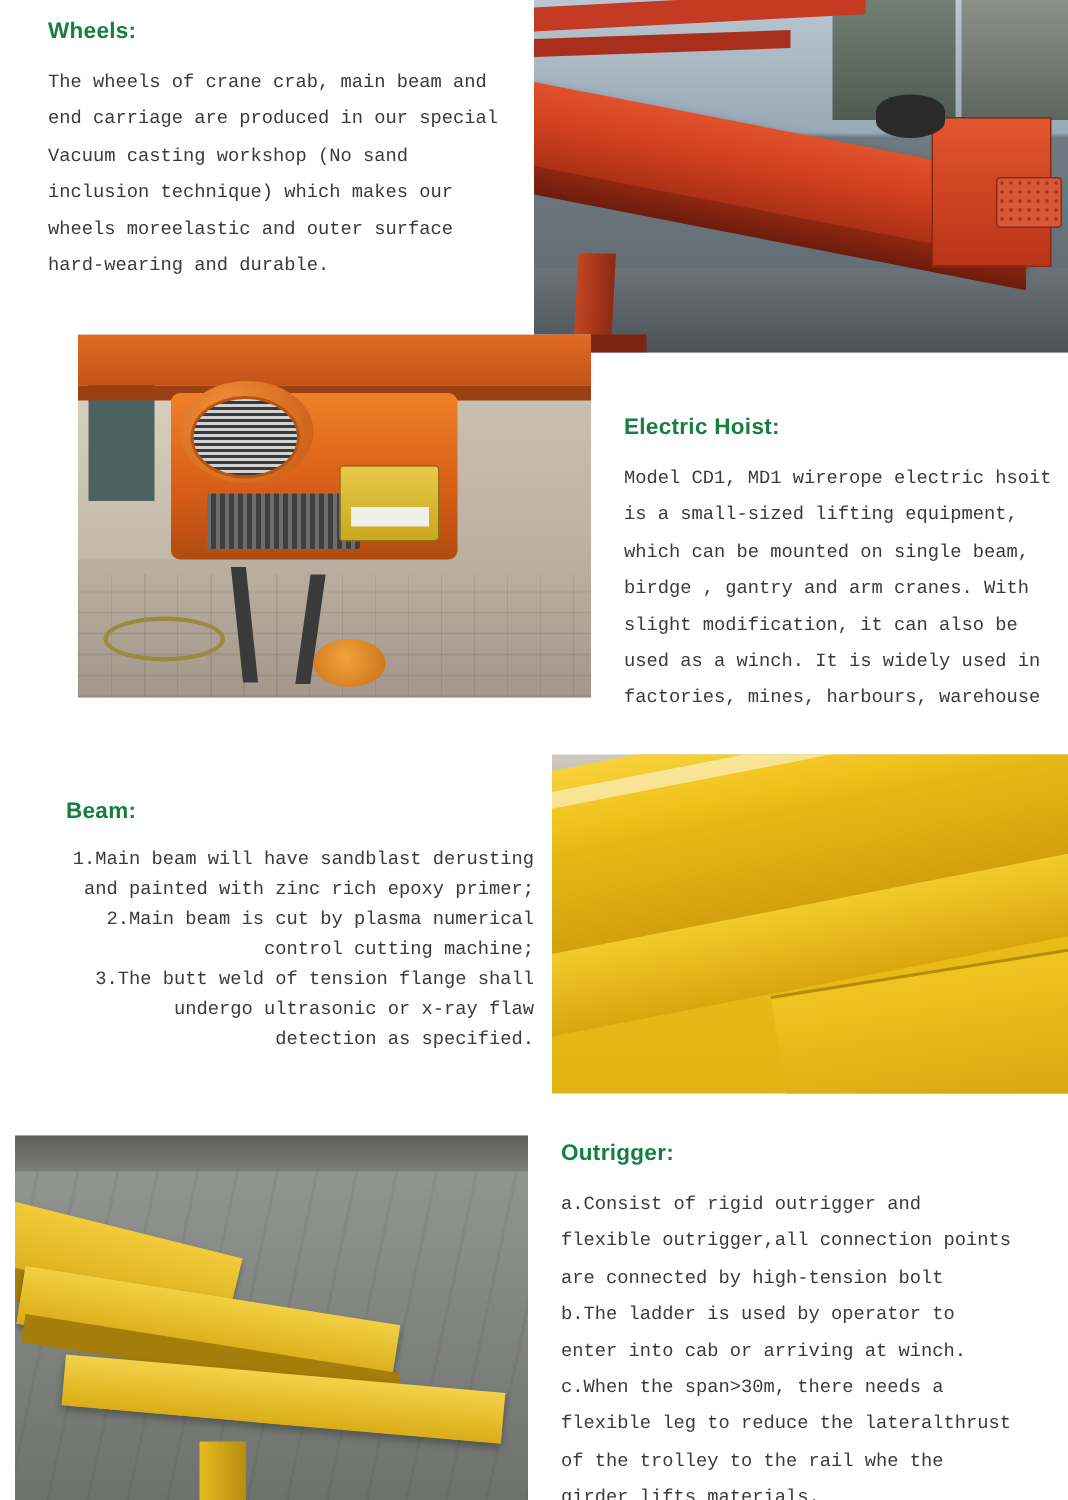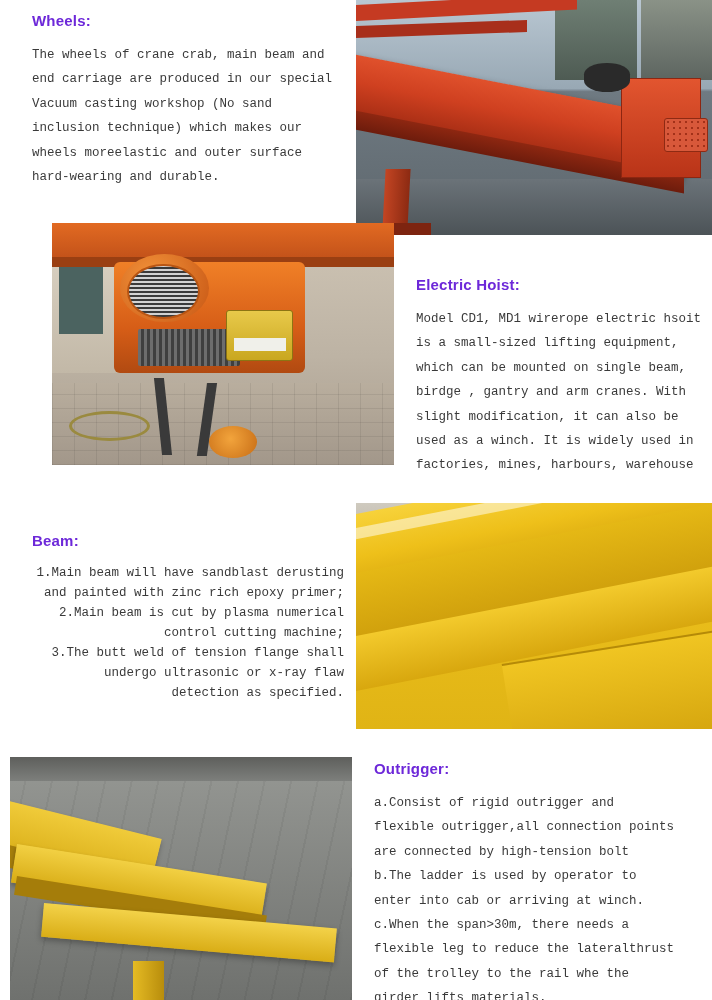--- a/index.html
+++ b/index.html
@@ -23,21 +23,21 @@
   .section {
     position: absolute;
     display: flex;
   }
   .text-col {
     box-sizing: border-box;
   }
   .sec-title {
     font-size: 15px;
     font-weight: bold;
-    color: #6d28d9;
+    color: #15803d;
     margin: 0 0 14px 0;
     letter-spacing: 0.2px;
   }
   .sec-body {
     font-size: 12.5px;
     line-height: 1.95;
     color: #3a3a3a;
     margin: 0;
     white-space: pre-line;
     font-family: Liberation Mono, monospace;
@@ -317,21 +317,21 @@
       <div class="stand2"></div>
       <div class="pulley"></div>
       <div class="hose"></div>
     </div>
     <div class="text-col" style="position:absolute; left:374px; top:55px; width:300px;">
       <div class="sec-title">Electric Hoist:</div>
       <div class="sec-body">Model CD1, MD1 wirerope electric hsoit is a small-sized lifting equipment, which can be mounted on single beam, birdge , gantry and arm cranes. With slight modification, it can also be used as a winch. It is widely used in factories, mines, harbours, warehouse</div>
     </div>
   </div>
 
-  <div class="section" style="left:0; top:497px; width:636px; height:245px;">
+  <div class="section" style="left:12px; top:497px; width:636px; height:245px;">
     <div class="text-col" style="position:absolute; left:32px; top:35px; width:312px;">
       <div class="sec-title">Beam:</div>
       <div class="sec-body tight">1.Main beam will have sandblast derusting and painted with zinc rich epoxy primer;
 2.Main beam is cut by plasma numerical control cutting machine;
 3.The butt weld of tension flange shall undergo ultrasonic or x-ray flaw detection as specified.</div>
     </div>
     <div class="photo ph-beam" style="position:absolute; left:356px; top:6px; width:356px; height:226px;">
       <div class="top-strip"></div>
       <div class="flange1"></div>
       <div class="shine"></div>

